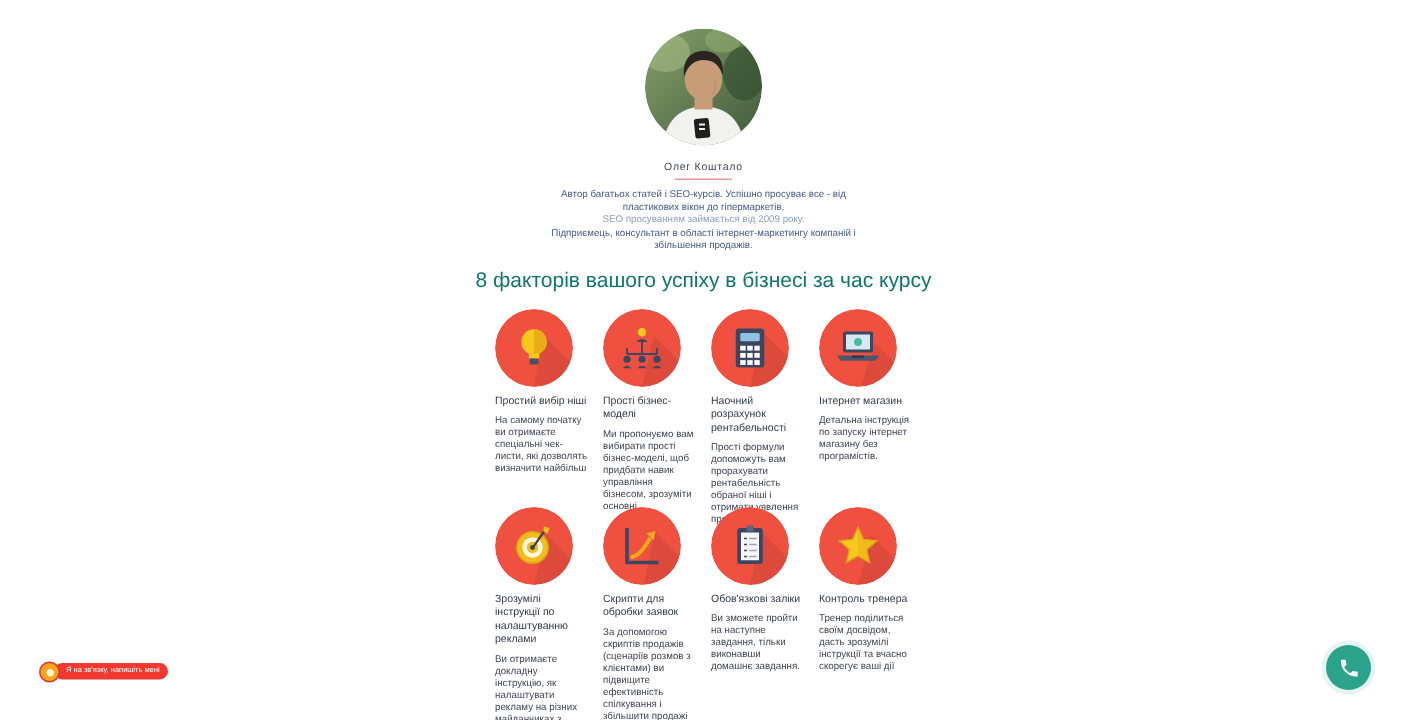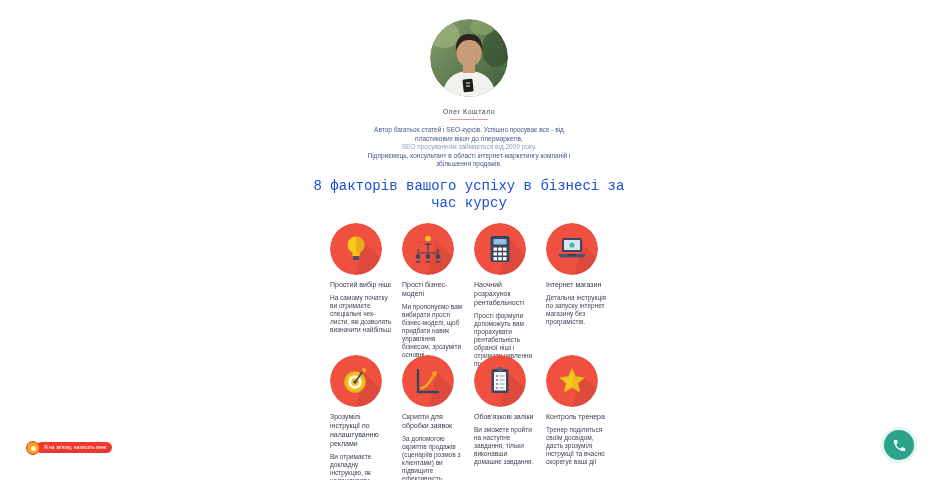--- a/index.html
+++ b/index.html
@@ -6,21 +6,21 @@
   body{
     width:938px;height:480px;background:#ffffff;position:relative;overflow:hidden;
     font-family:"Liberation Sans", sans-serif;color:#3f4654;
   }
   .content{width:320px;margin:0 auto;text-align:center;}
   .avatar{width:78px;height:78px;border-radius:50%;margin:19px auto 0;overflow:hidden;display:block;}
   .name{margin-top:11px;font-size:7px;color:#3d4757;letter-spacing:.5px;}
   .divider{width:38px;height:1px;background:#e89a9a;margin:4px auto 0;}
   .intro{margin-top:6px;font-size:6.5px;line-height:8.6px;color:#46598b;}
   .intro .muted{color:#8ea0c4;}
-  .heading{margin-top:9px;font-size:14px;line-height:17px;font-weight:400;color:#1d4ed8;font-family:Liberation Mono, monospace;}
+  .heading{margin-top:9px;font-size:14px;line-height:17px;font-weight:400;color:#0f766e;}
   .grid{
     margin:11px auto 0;width:278px;display:grid;
     grid-template-columns:repeat(4,62px);
     grid-template-rows:132px auto;
     column-gap:10px;row-gap:0;text-align:left;
   }
   .feature{position:relative;}
   .icon-circle{width:52px;height:52px;display:block;}
   .f-title{margin-top:5px;font-size:7px;line-height:9px;color:#333c4c;}
   .f-body{margin-top:5px;font-size:6.5px;line-height:8px;color:#3f4654;}

